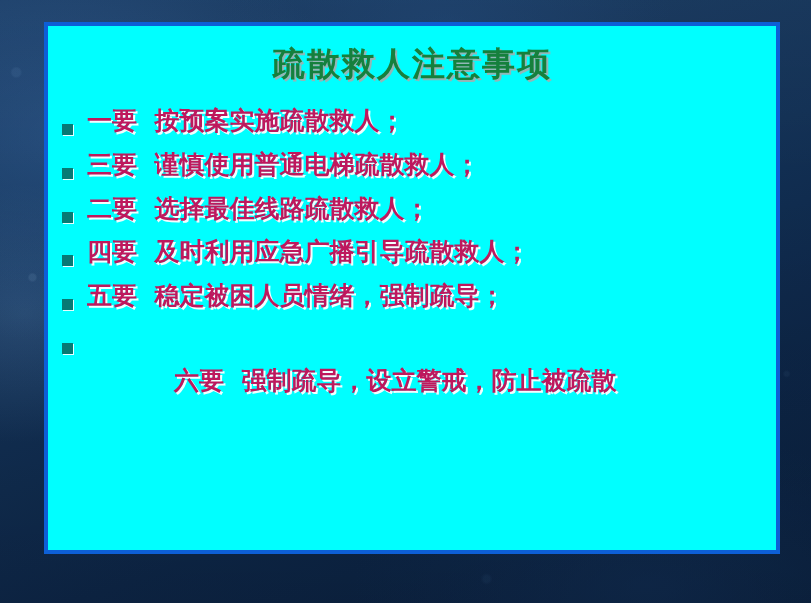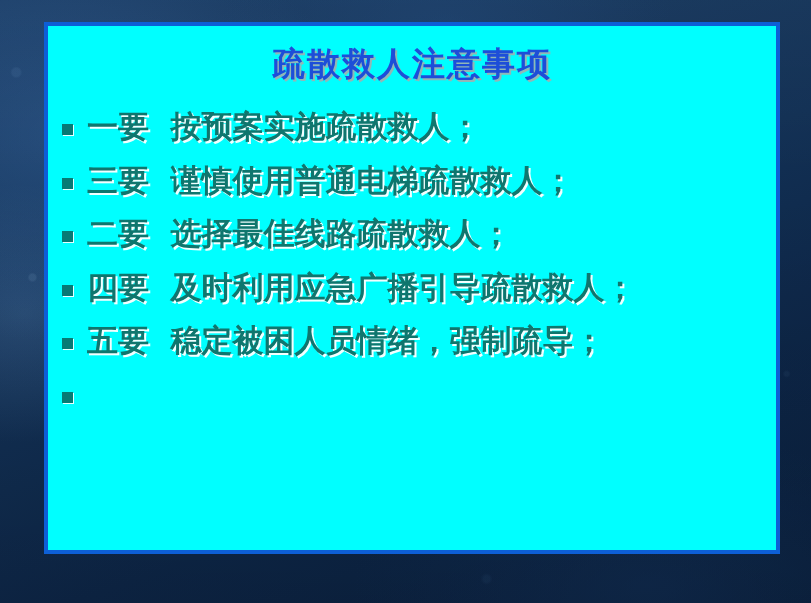--- a/index.html
+++ b/index.html
@@ -66,21 +66,21 @@
 
   
   #slide-title {
     text-align: center;
     margin: 0;
     padding-top: 16px;
     font-family: "DejaVu Serif", "Liberation Serif", serif;
     font-size: 33px;
     font-weight: bold;
     letter-spacing: 2px;
-    color: #1d4ed8;
+    color: #15803d;
     text-shadow: 2px 2px 0 rgba(170,170,170,0.85);
     white-space: nowrap;
   }
 
   
   #bullet-list {
     list-style: none;
     margin: 0;
     padding: 14px 0 0 0;
   }
@@ -95,24 +95,24 @@
     width: 11px;
     height: 11px;
     background: #077a74;
     box-shadow: 1px 1px 0 rgba(255,255,255,0.9);
     margin-top: 23px;
     margin-right: 14px;
   }
   .bullet-text {
     flex: 1 1 auto;
     font-family: "DejaVu Serif", "Liberation Serif", serif;
-    font-size: 31px;
+    font-size: 25px;
     font-weight: bold;
     line-height: 1.63;
-    color: #0f766e;
+    color: #be185d;
     text-shadow: 2px 2px 0 rgba(255,255,255,0.95);
     white-space: pre-wrap;
   }
   .bullet-text .wrap-line {
     display: block;
     padding-left: 82px;
   }
 </style>
 </head>
 <body>
@@ -146,18 +146,19 @@
       </li>
 
       <li class="bullet-item">
         <span class="bullet-marker"></span>
         <span class="bullet-text">五要  稳定被困人员情绪，强制疏导；</span>
       </li>
 
       <li class="bullet-item">
         <span class="bullet-marker"></span>
         <span class="bullet-text">
+          <span>六要  强制疏导，设立警戒，防止被疏散</span>
         </span>
       </li>
 
     </ul>
   </div>
 </div>
 
 </body></html>

